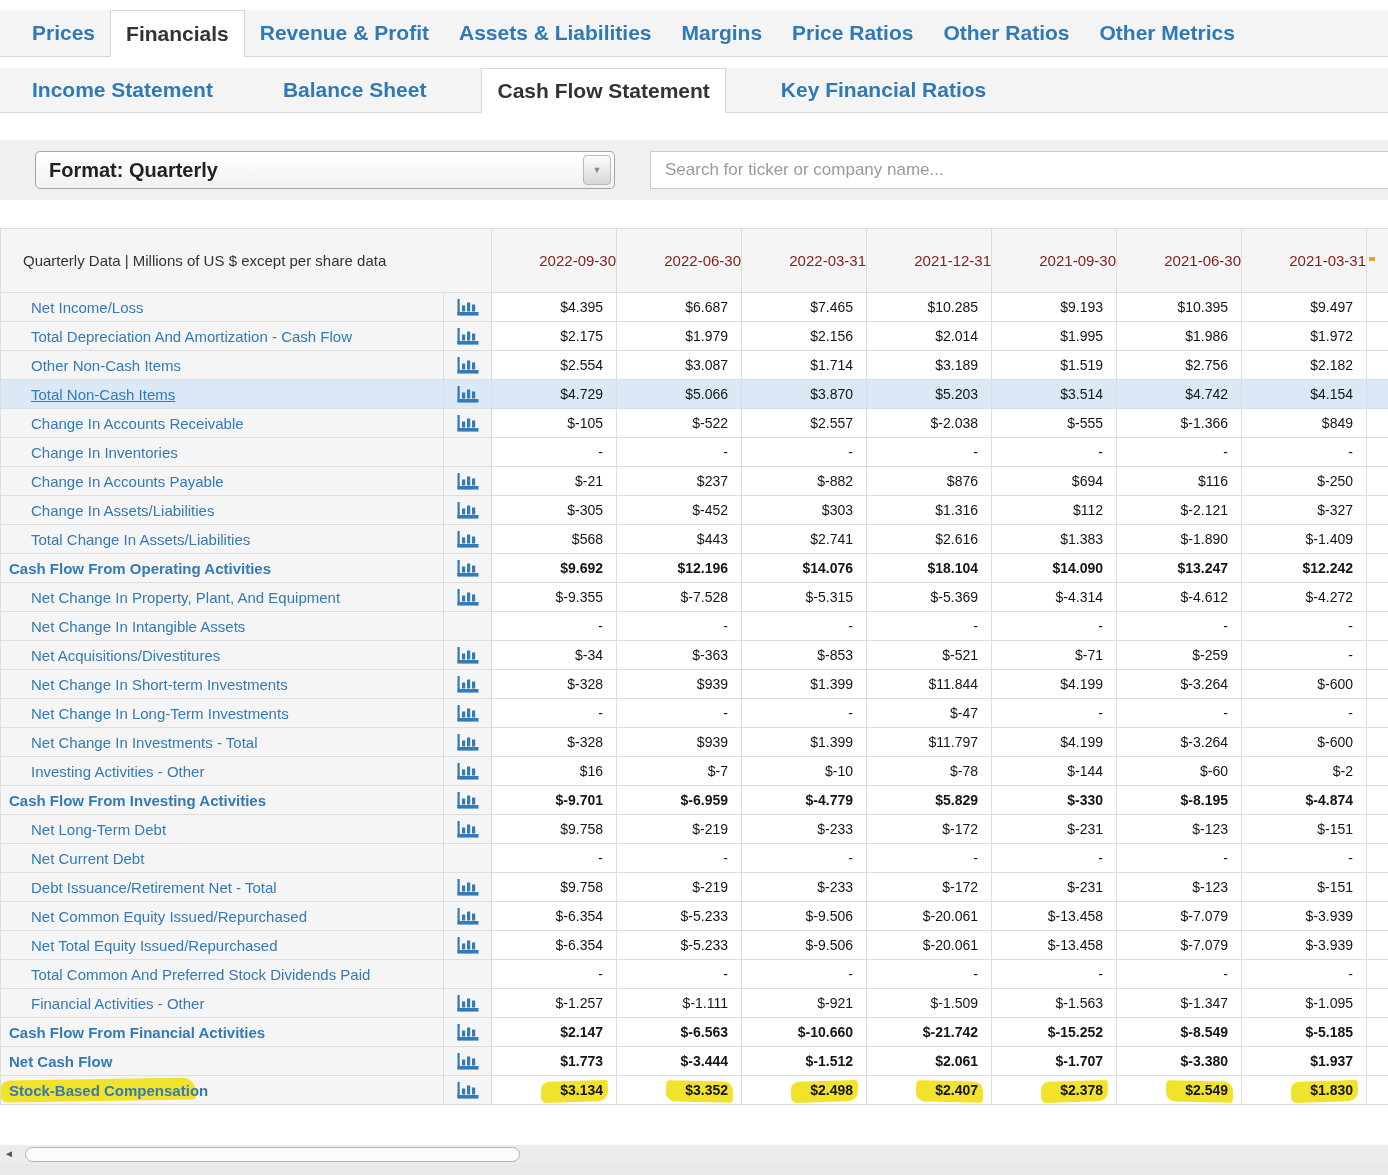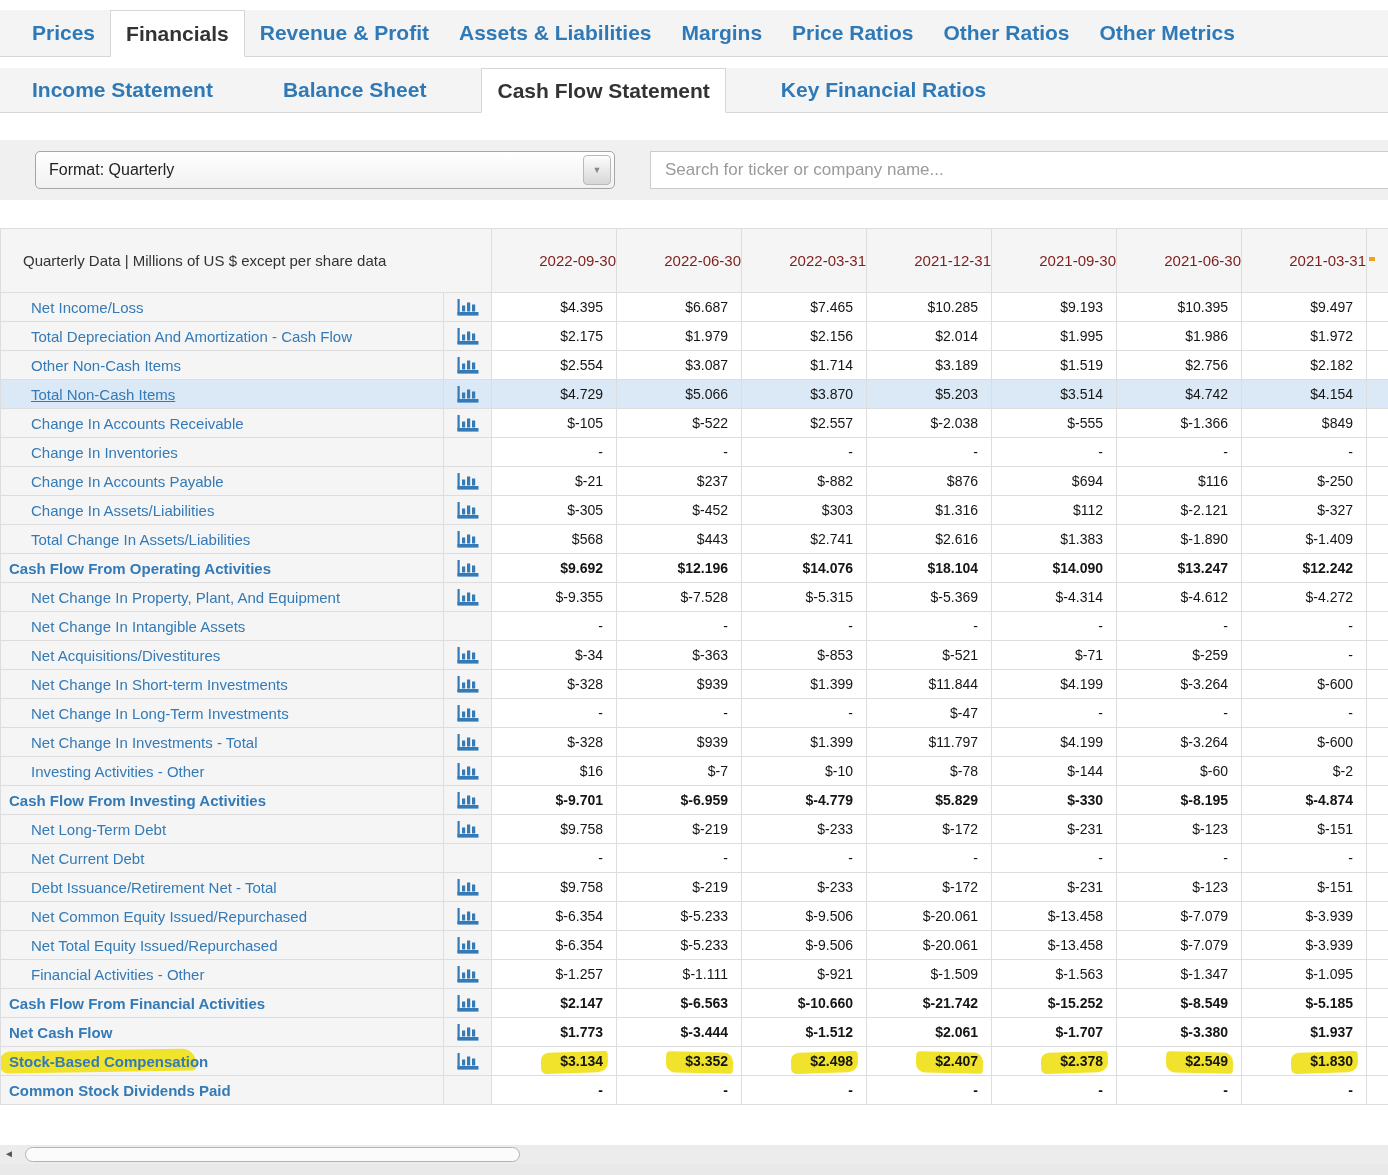--- a/index.html
+++ b/index.html
@@ -14,21 +14,21 @@
   .tab { font-size:21px; font-weight:700; color:#2f79b6; display:flex; align-items:center;
     padding:0 15px; white-space:nowrap; cursor:pointer; }
   .tab.active { background:#fff; border:1px solid #d6d6d6; border-bottom:1px solid #fff;
     margin-bottom:-1px; color:#333; }
 
   
   .controls { margin-top:27px; height:60px; background:#f0f0f0; position:relative; }
   .format-select { position:absolute; left:35px; top:11px; width:580px; height:38px;
     border:1px solid #a5a5a5; border-radius:5px; background:linear-gradient(#ffffff,#f1f1f1);
     display:flex; align-items:center; cursor:pointer; }
-  .format-select .sel-label { padding-left:13px; font-weight:400; font-size:16px; color:#222; }
+  .format-select .sel-label { padding-left:13px; font-weight:700; font-size:20px; color:#222; }
   .sel-arrow-btn { position:absolute; right:3px; top:3px; width:28px; height:30px;
     border:1px solid #b9b9b9; border-radius:4px; background:linear-gradient(#fdfdfd,#d7d7d7);
     display:flex; align-items:center; justify-content:center; color:#8a8a8a; font-size:9px; }
   .search-box { position:absolute; left:650px; top:11px; width:747px; height:38px;
     border:1px solid #ccc; background:#fff; padding:0 14px; font-size:17px; color:#777;
     font-family:"Liberation Sans", sans-serif; outline:none; }
   .search-box::placeholder { color:#9a9a9a; opacity:1; }
 
   
   .table-wrap { margin-top:28px; position:relative; }
@@ -519,20 +519,32 @@
           <td class="val">$-6.354</td>
           <td class="val">$-5.233</td>
           <td class="val">$-9.506</td>
           <td class="val">$-20.061</td>
           <td class="val">$-13.458</td>
           <td class="val">$-7.079</td>
           <td class="val">$-3.939</td>
           <td class="sliver"></td>
         </tr>
         <tr class="">
+          <td class="lbl"><a>Total Common And Preferred Stock Dividends Paid</a></td>
+          <td class="icon-cell"></td>
+          <td class="val">-</td>
+          <td class="val">-</td>
+          <td class="val">-</td>
+          <td class="val">-</td>
+          <td class="val">-</td>
+          <td class="val">-</td>
+          <td class="val">-</td>
+          <td class="sliver"></td>
+        </tr>
+        <tr class="">
           <td class="lbl"><a>Financial Activities - Other</a></td>
           <td class="icon-cell"><svg class="chart-icon-svg" width="22" height="17" viewBox="0 0 22 17">
               <rect x="0.5" y="0" width="2.2" height="16" fill="#337ab7"></rect>
               <rect x="0.5" y="13" width="21" height="3.6" fill="#337ab7"></rect>
               <rect x="5" y="6.5" width="3.2" height="6" fill="#337ab7"></rect>
               <rect x="10" y="3.5" width="3.2" height="9" fill="#337ab7"></rect>
               <rect x="15" y="5.5" width="3.2" height="7" fill="#337ab7"></rect>
             </svg></td>
           <td class="val">$-1.257</td>
           <td class="val">$-1.111</td>
@@ -590,32 +602,20 @@
             </svg></td>
           <td class="val"><span class="mark">$3.134</span></td>
           <td class="val"><span class="mark">$3.352</span></td>
           <td class="val"><span class="mark">$2.498</span></td>
           <td class="val"><span class="mark">$2.407</span></td>
           <td class="val"><span class="mark">$2.378</span></td>
           <td class="val"><span class="mark">$2.549</span></td>
           <td class="val"><span class="mark">$1.830</span></td>
           <td class="sliver"></td>
         </tr>
-        <tr class="bold ">
-          <td class="lbl section"><a>Common Stock Dividends Paid</a></td>
-          <td class="icon-cell"></td>
-          <td class="val">-</td>
-          <td class="val">-</td>
-          <td class="val">-</td>
-          <td class="val">-</td>
-          <td class="val">-</td>
-          <td class="val">-</td>
-          <td class="val">-</td>
-          <td class="sliver"></td>
-        </tr>
       </tbody>
   </table>
 </div>
 
 <div class="hscroll">
   <span class="left-arrow">◄</span>
   <div class="thumb"></div>
 </div>
 <div class="bottom-strip"></div>
 

